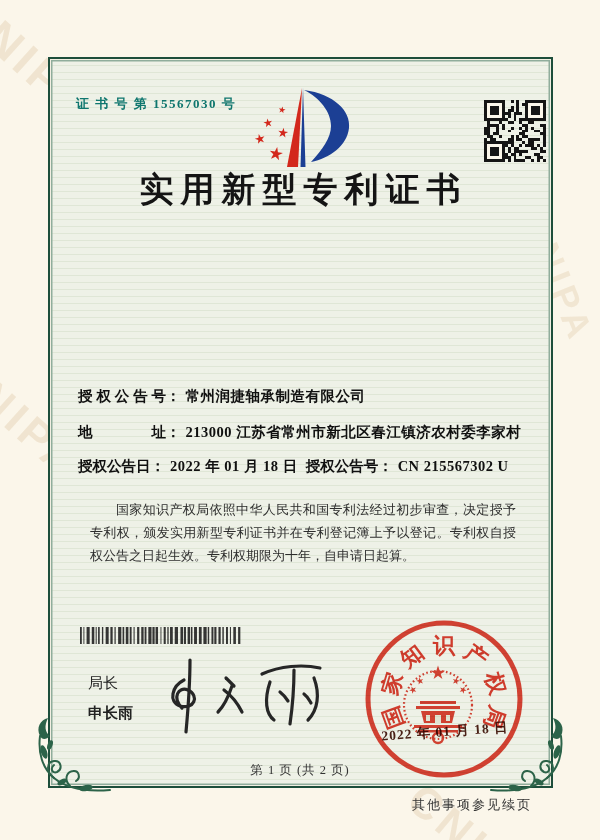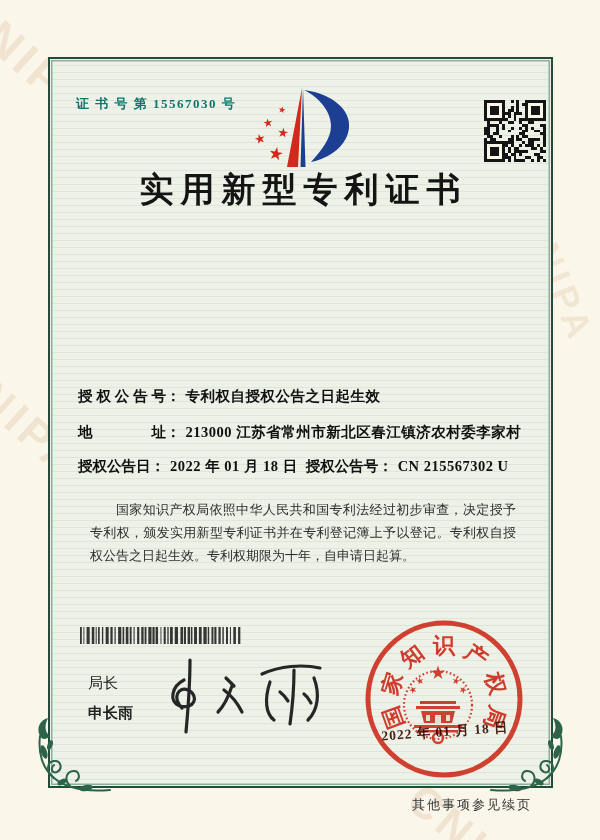--- a/index.html
+++ b/index.html
@@ -226,21 +226,21 @@
       <rect x="15" y="1" width="5" height="5" fill="#fbf6ea"></rect>
       <rect x="16" y="2" width="3" height="3" fill="#151515"></rect>
       <rect x="0" y="14" width="7" height="7" fill="#151515"></rect>
       <rect x="1" y="15" width="5" height="5" fill="#fbf6ea"></rect>
       <rect x="2" y="16" width="3" height="3" fill="#151515"></rect>
     </svg>
 
   <div class="title">实用新型专利证书</div>
 
   <div class="row" style="top:387px">
-    <span class="lab">授权公告号</span><span class="col">：</span><span class="val">专利权自授权公告之日起生效</span>
+    <span class="lab">授权公告号</span><span class="col">：</span><span class="val">常州润捷轴承制造有限公司</span>
   </div>
   <div class="row" style="top:423px">
     <span class="lab">地址</span><span class="col">：</span><span class="val">213000 江苏省常州市新北区春江镇济农村委李家村</span>
   </div>
   <div class="row" style="top:457px">
     <span class="cell" style="width:224px">
       <span class="lab5">授权公告日</span><span class="col">：</span><span class="val">2022 年 01 月 18 日</span>
     </span>
     <span class="cell">
       <span class="lab5">授权公告号</span><span class="col">：</span><span class="val">CN 215567302 U</span>
@@ -368,15 +368,16 @@
     </g>
     <g fill="#2c6349">
       <path d="M14,24 C10,16 14,8 22,6 C18,14 19,20 24,24 C20,28 16,28 14,24 Z"></path>
       <ellipse cx="18" cy="40" rx="3" ry="7" transform="rotate(-18 18 40)"></ellipse>
       <ellipse cx="60" cy="76" rx="7" ry="3" transform="rotate(-10 60 76)"></ellipse>
       <ellipse cx="24" cy="33" rx="2.5" ry="5" transform="rotate(20 24 33)"></ellipse>
       <ellipse cx="36" cy="70" rx="5" ry="2.5" transform="rotate(-30 36 70)"></ellipse>
     </g>
   </svg>
 
+  <div class="page-num">第 1 页 (共 2 页)</div>
   <div class="note">其他事项参见续页</div>
 
 </div>
 
 </body></html>

